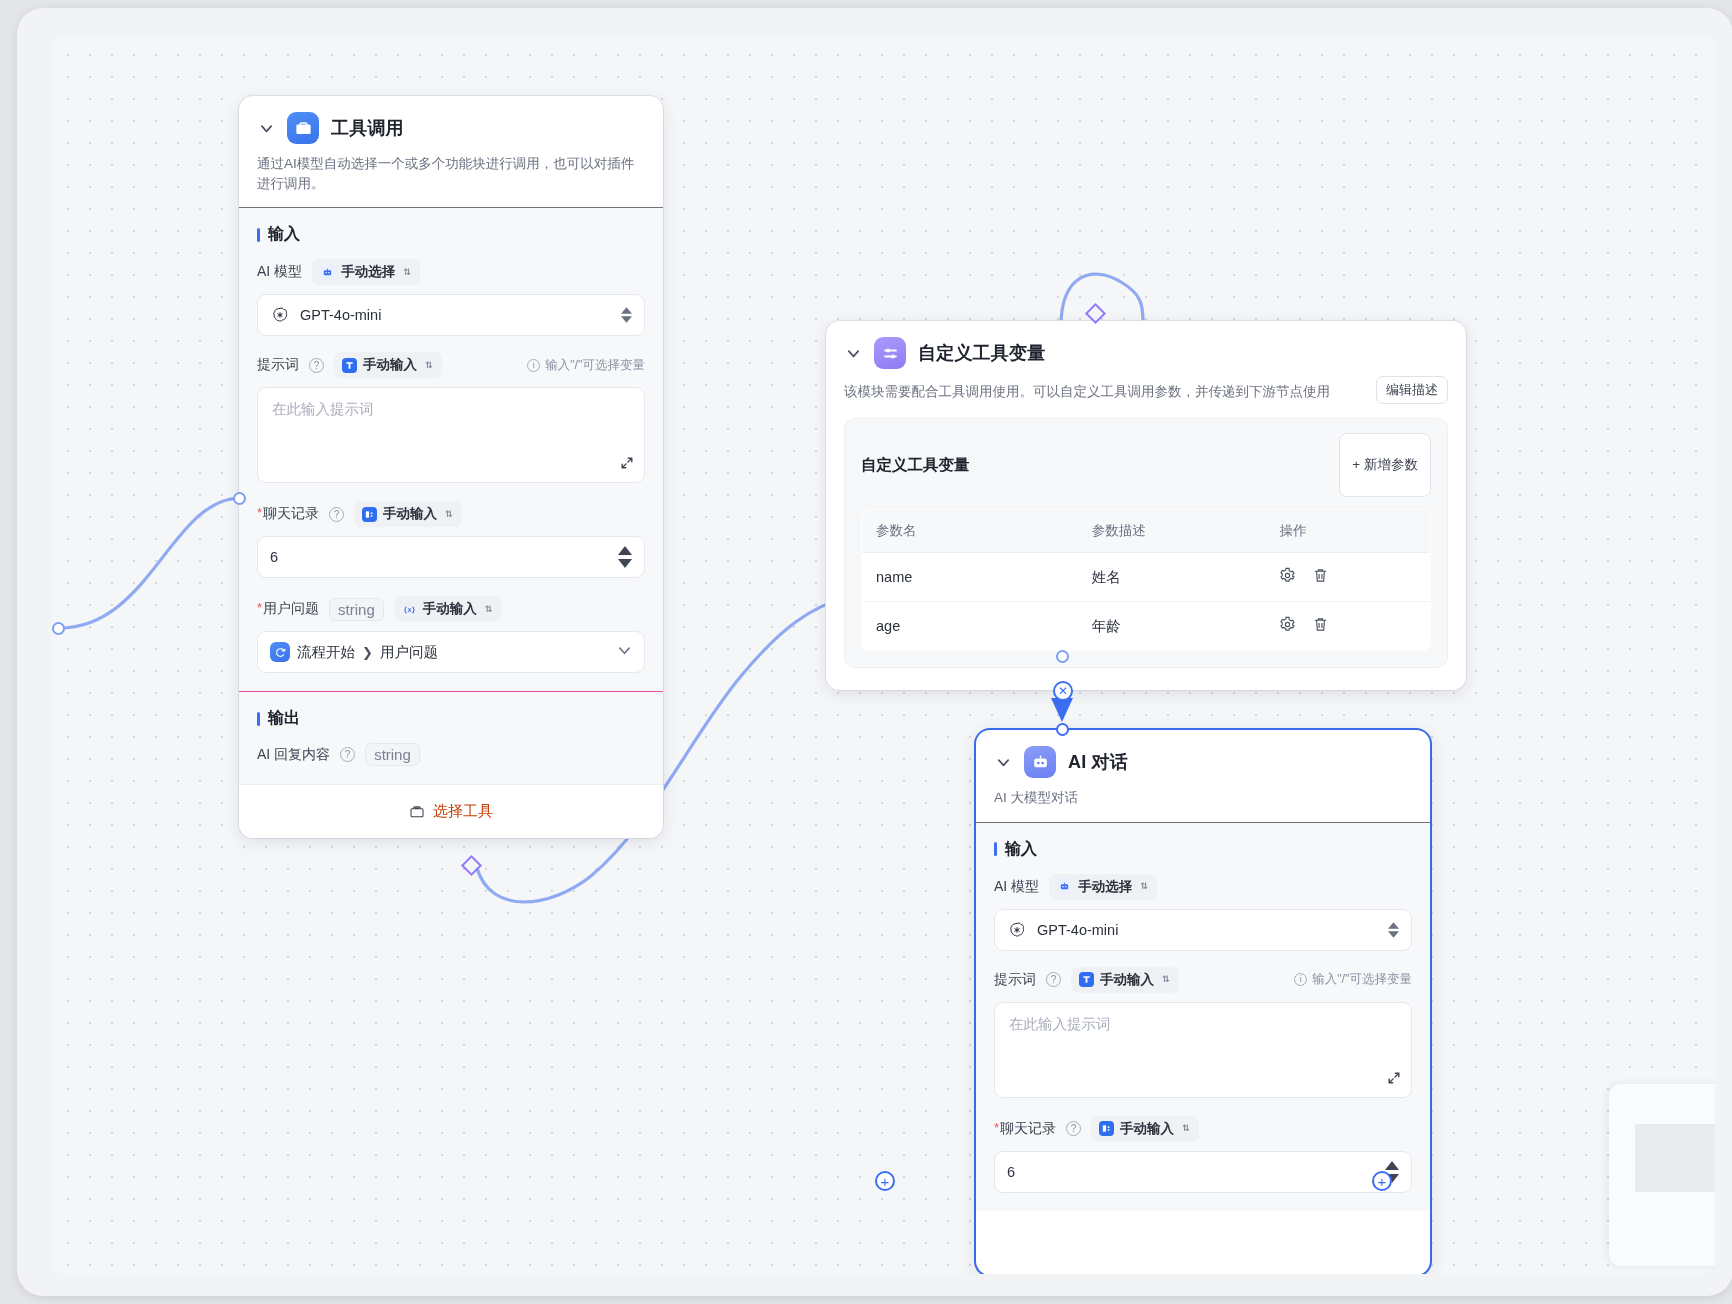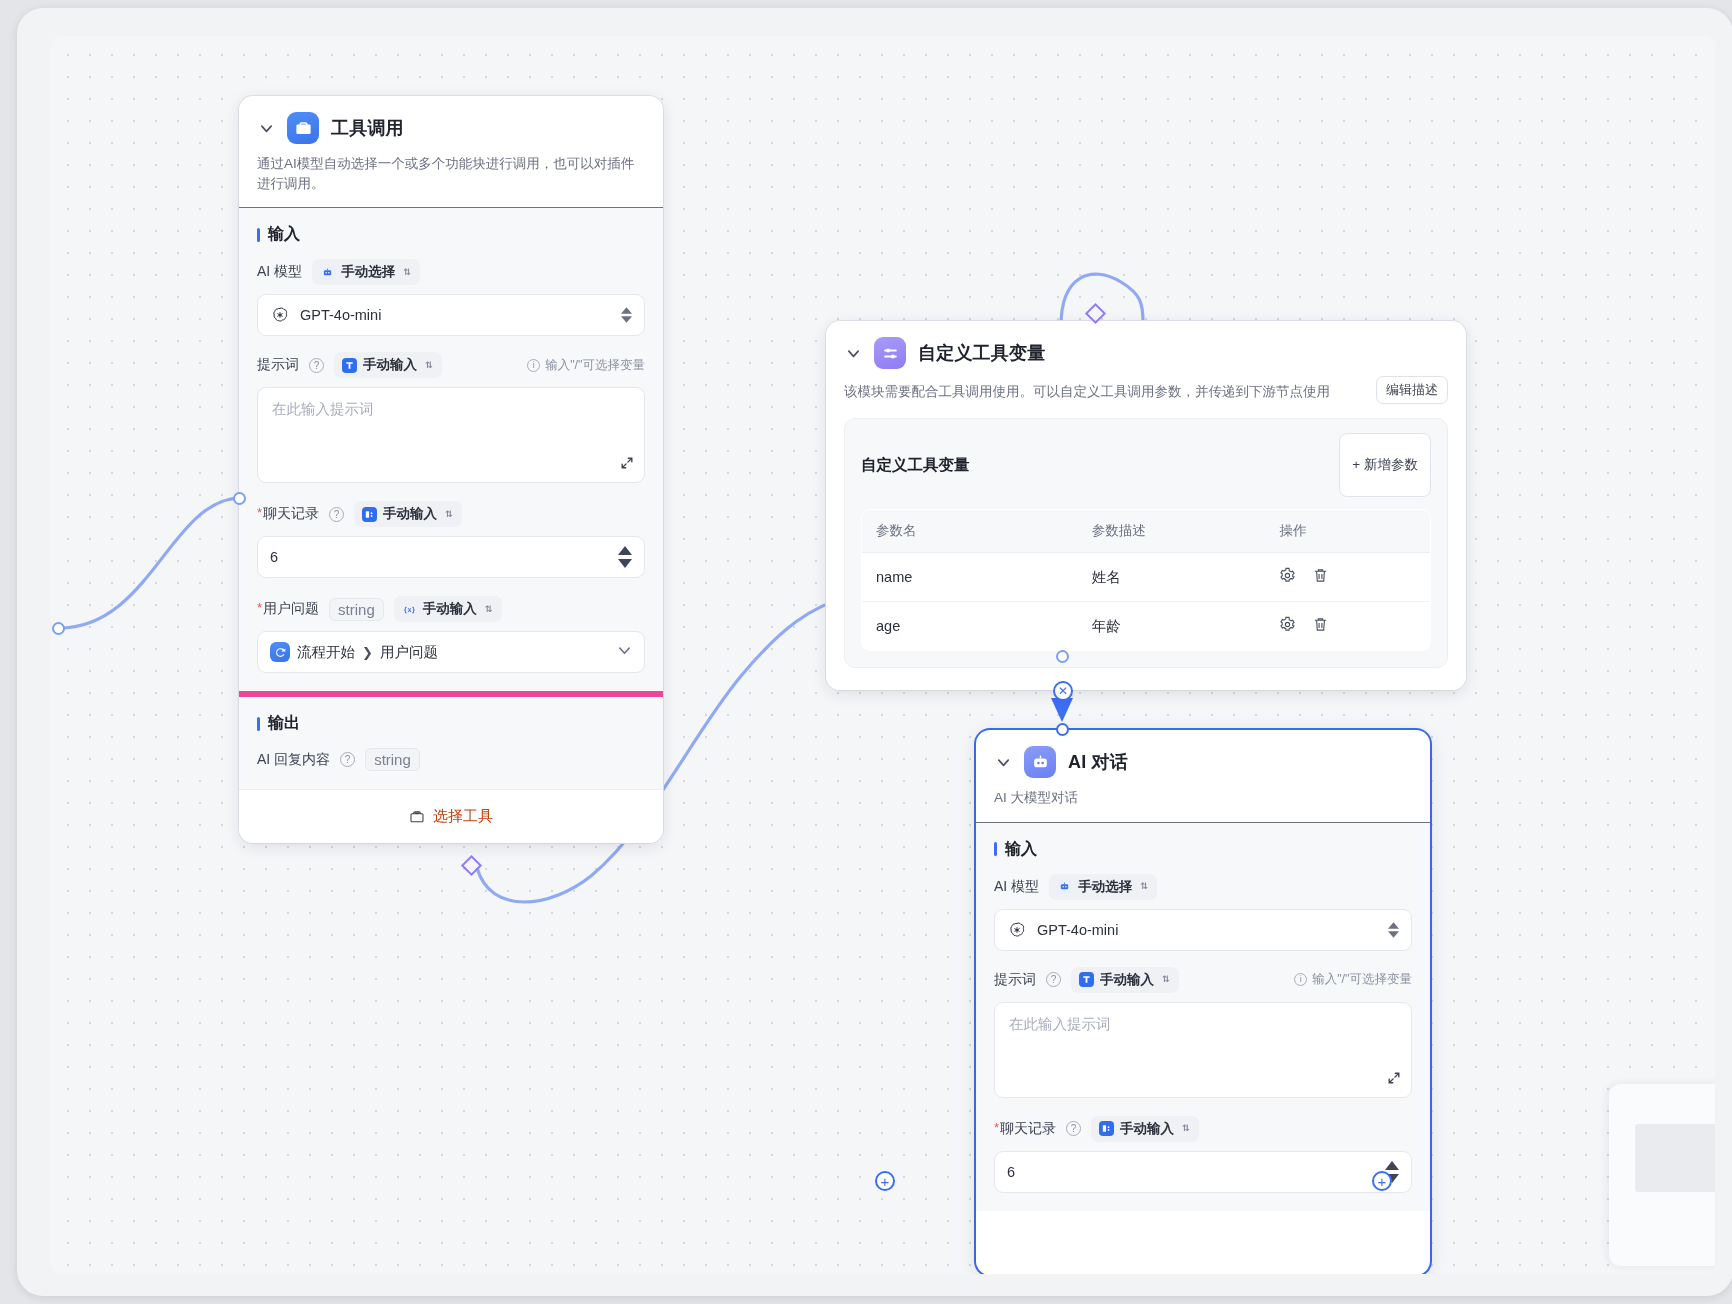--- a/index.html
+++ b/index.html
@@ -73,21 +73,21 @@
     border-radius: 7px; padding: 4px 9px; cursor: pointer;
     white-space: nowrap; align-self: flex-start; margin-top: -3px;
   }
 
   
   .section {
     background: #f7f8fa;
     border-top: 1px solid #737373;
     padding: 16px 18px 18px 18px;
   }
-  .section + .section { border-top: 6px solid #ec4899; }
+  .section + .section { border-top: 1px solid #ec4899; }
   .sec-title {
     display: flex; align-items: center; gap: 8px;
     font-size: 16px; font-weight: 700; color: #20242e;
     margin-bottom: 14px;
   }
   .sec-title::before {
     content:""; width: 3px; height: 14px; background: #3b6ef0; border-radius: 2px;
   }
 
   .field-row { display: flex; align-items: center; gap: 10px; margin-bottom: 9px; flex-wrap: wrap; }

